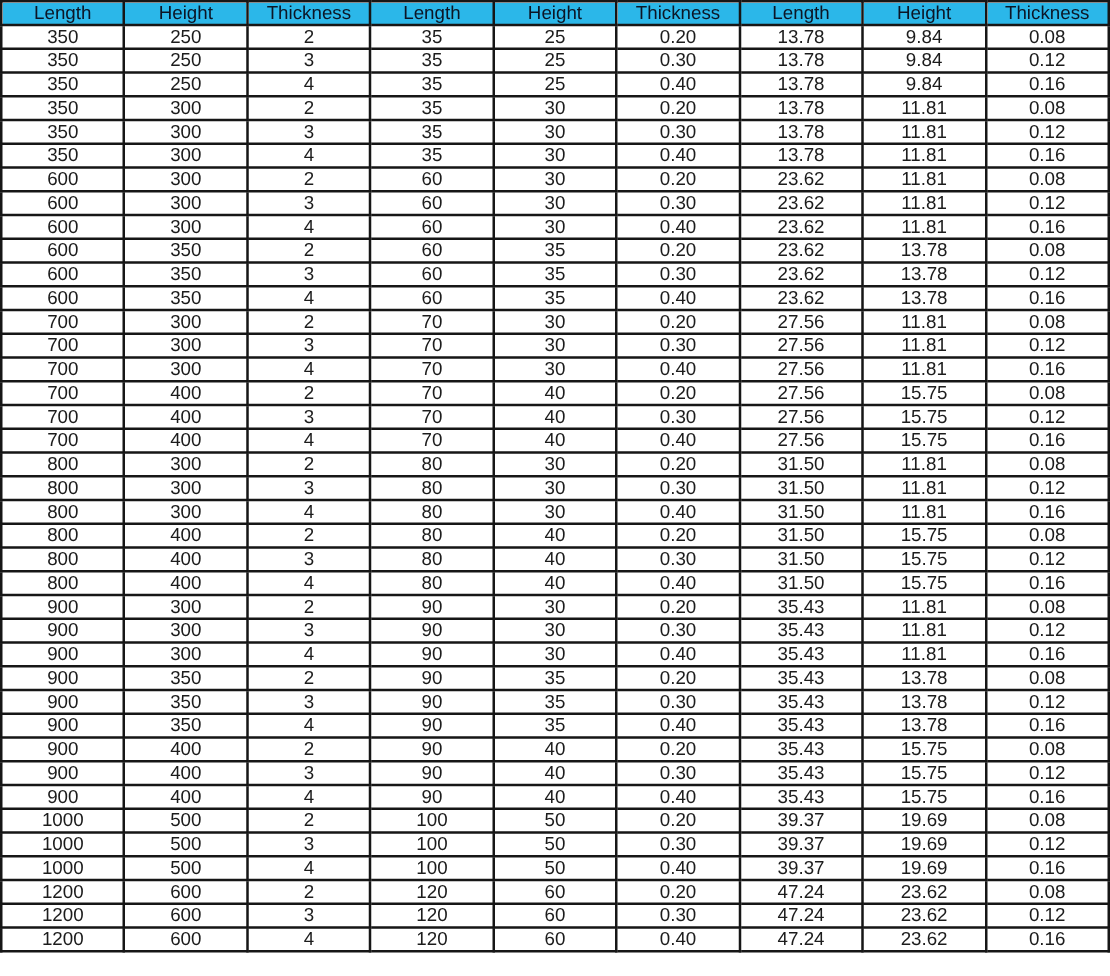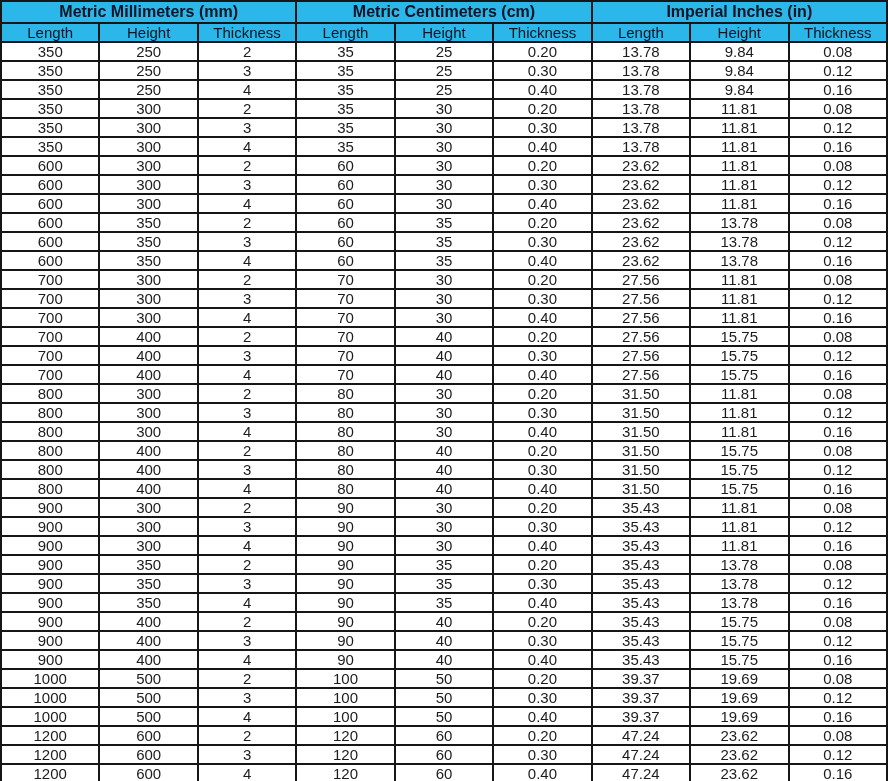--- a/index.html
+++ b/index.html
@@ -58,25 +58,20 @@
       <col style="width:11.111%">
       <col style="width:11.111%">
     <col style="width:11.111%">
       <col style="width:11.111%">
       <col style="width:11.111%">
     <col style="width:11.111%">
       <col style="width:11.111%">
       <col style="width:11.112%">
   </colgroup>
   <thead>
-    <tr class="group-header-row">
-      <th colspan="3">Metric Millimeters (mm)</th>
-      <th colspan="3">Metric Centimeters (cm)</th>
-      <th colspan="3">Imperial Inches (in)</th>
-    </tr>
     <tr class="column-header-row" id="col-header-row">
         <th>Length</th>
         <th>Height</th>
         <th>Thickness</th>
         <th>Length</th>
         <th>Height</th>
         <th>Thickness</th>
         <th>Length</th>
         <th>Height</th>
         <th>Thickness</th>

